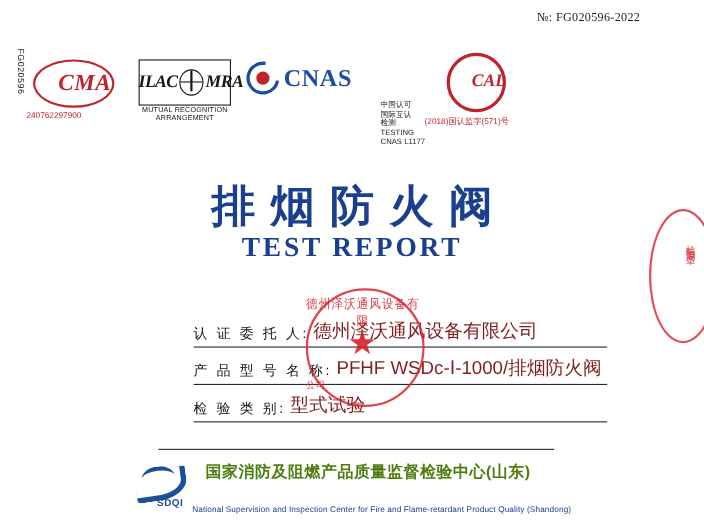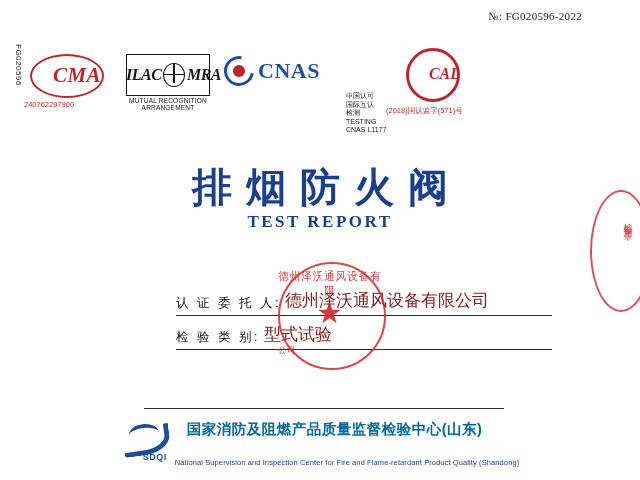--- a/index.html
+++ b/index.html
@@ -265,21 +265,21 @@
     text-indent: 14px;
     color: #1b3f8f;
     font-family: "Liberation Serif", serif;
   }
   .title-en {
     position: absolute;
     top: 212px;
     left: 0;
     width: 640px;
     text-align: center;
-    font-size: 17px;
+    font-size: 25px;
     font-weight: bold;
     letter-spacing: 2.5px;
     color: #1b3f8f;
     font-family: "Liberation Serif", serif;
   }
   
   .fields {
     position: absolute;
     top: 282px;
     left: 176px;
@@ -445,21 +445,21 @@
     color: #1b4f9c;
     font-family: "Liberation Sans", sans-serif;
     letter-spacing: 0.5px;
   }
   .footer-texts {
     text-align: left;
   }
   .footer-cn {
     font-size: 14.5px;
     font-weight: bold;
-    color: #0369a1;
+    color: #4d7c0f;
     letter-spacing: 0.5px;
     font-family: "Liberation Sans", sans-serif;
     white-space: nowrap;
     padding-left: 12px;
   }
   .footer-en {
     font-size: 7.5px;
     color: #1b3f8f;
     letter-spacing: 0.1px;
     margin-top: 19px;
@@ -520,20 +520,24 @@
     </div>
   </div>
 
   <div class="title-cn">排烟防火阀</div>
   <div class="title-en">TEST REPORT</div>
 
   <div class="fields">
     <div class="field-row">
       <span class="field-label">认 证 委 托 人:</span>
       <span class="field-value">德州泽沃通风设备有限公司</span>
+    </div>
+    <div class="field-row">
+      <span class="field-label">产 品 型 号 名 称:</span>
+      <span class="field-value">PFHF WSDc-Ⅰ-1000/排烟防火阀</span>
     </div>
     <div class="field-row">
       <span class="field-label">检 验 类 别:</span>
       <span class="field-value">型式试验</span>
     </div>
   </div>
 
   <div class="stamp-main"></div>
   <div class="stamp-text">
     <div class="stamp-arc">德州泽沃通风设备有限</div>

